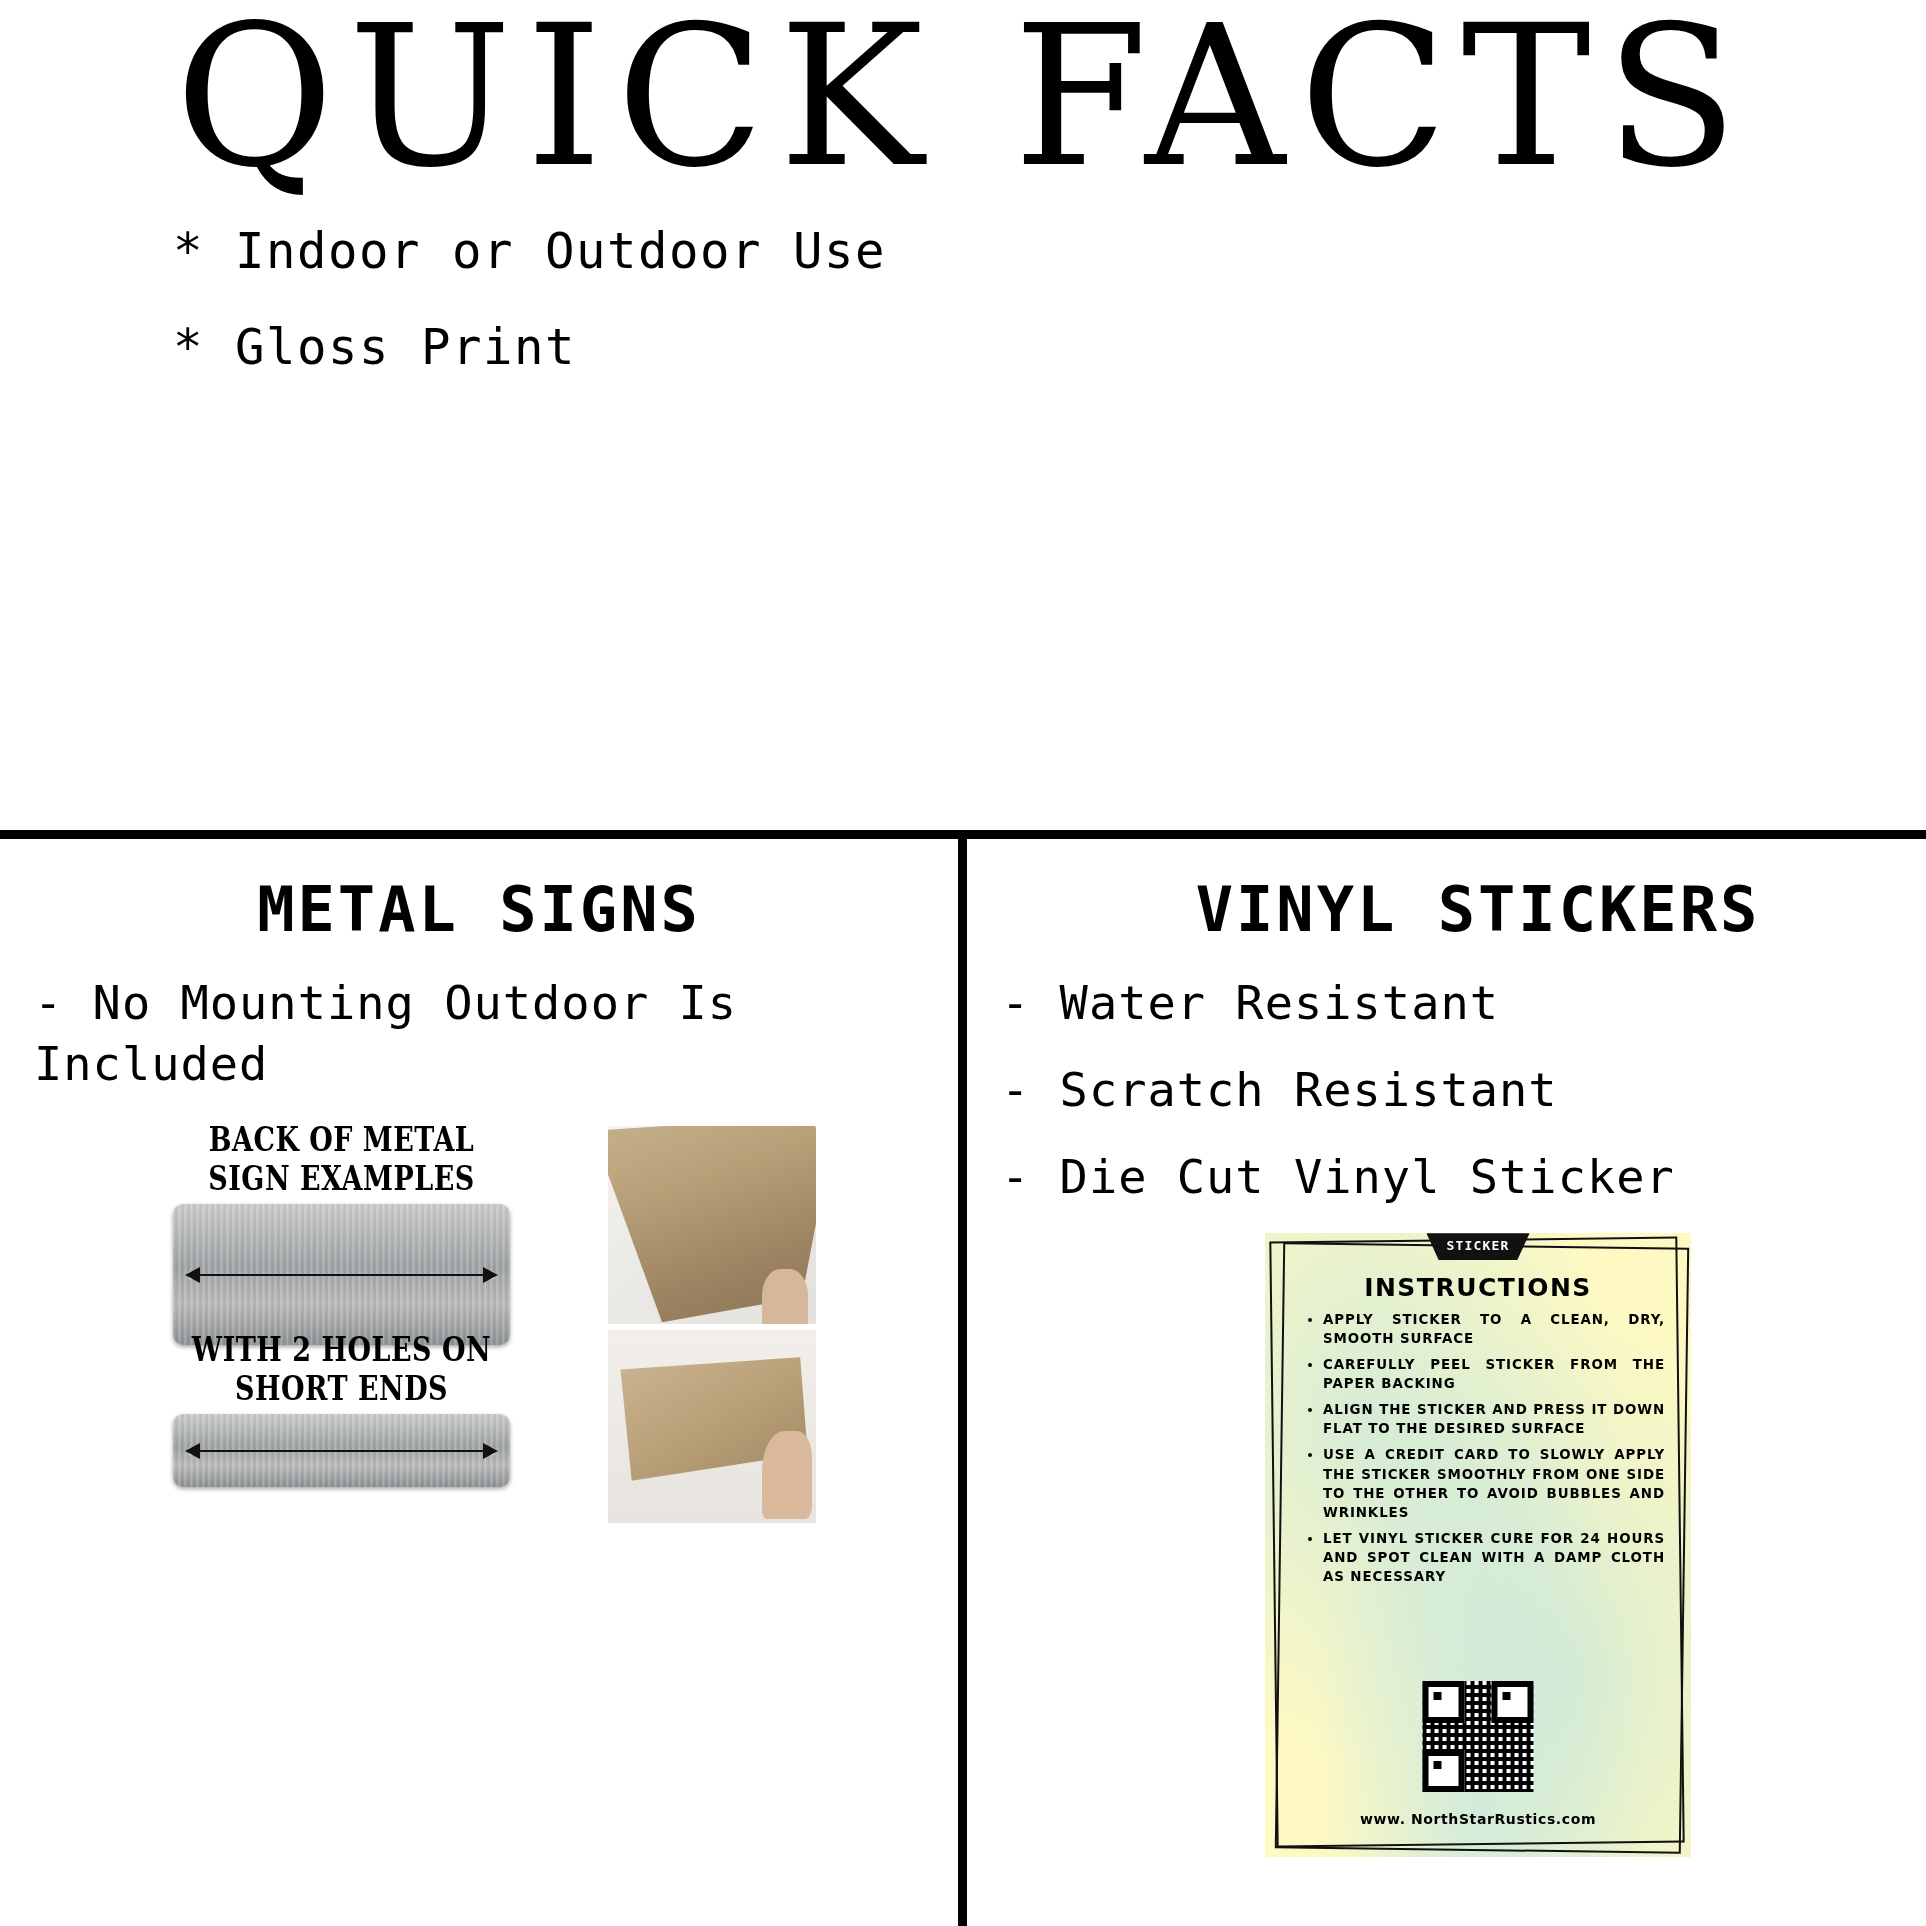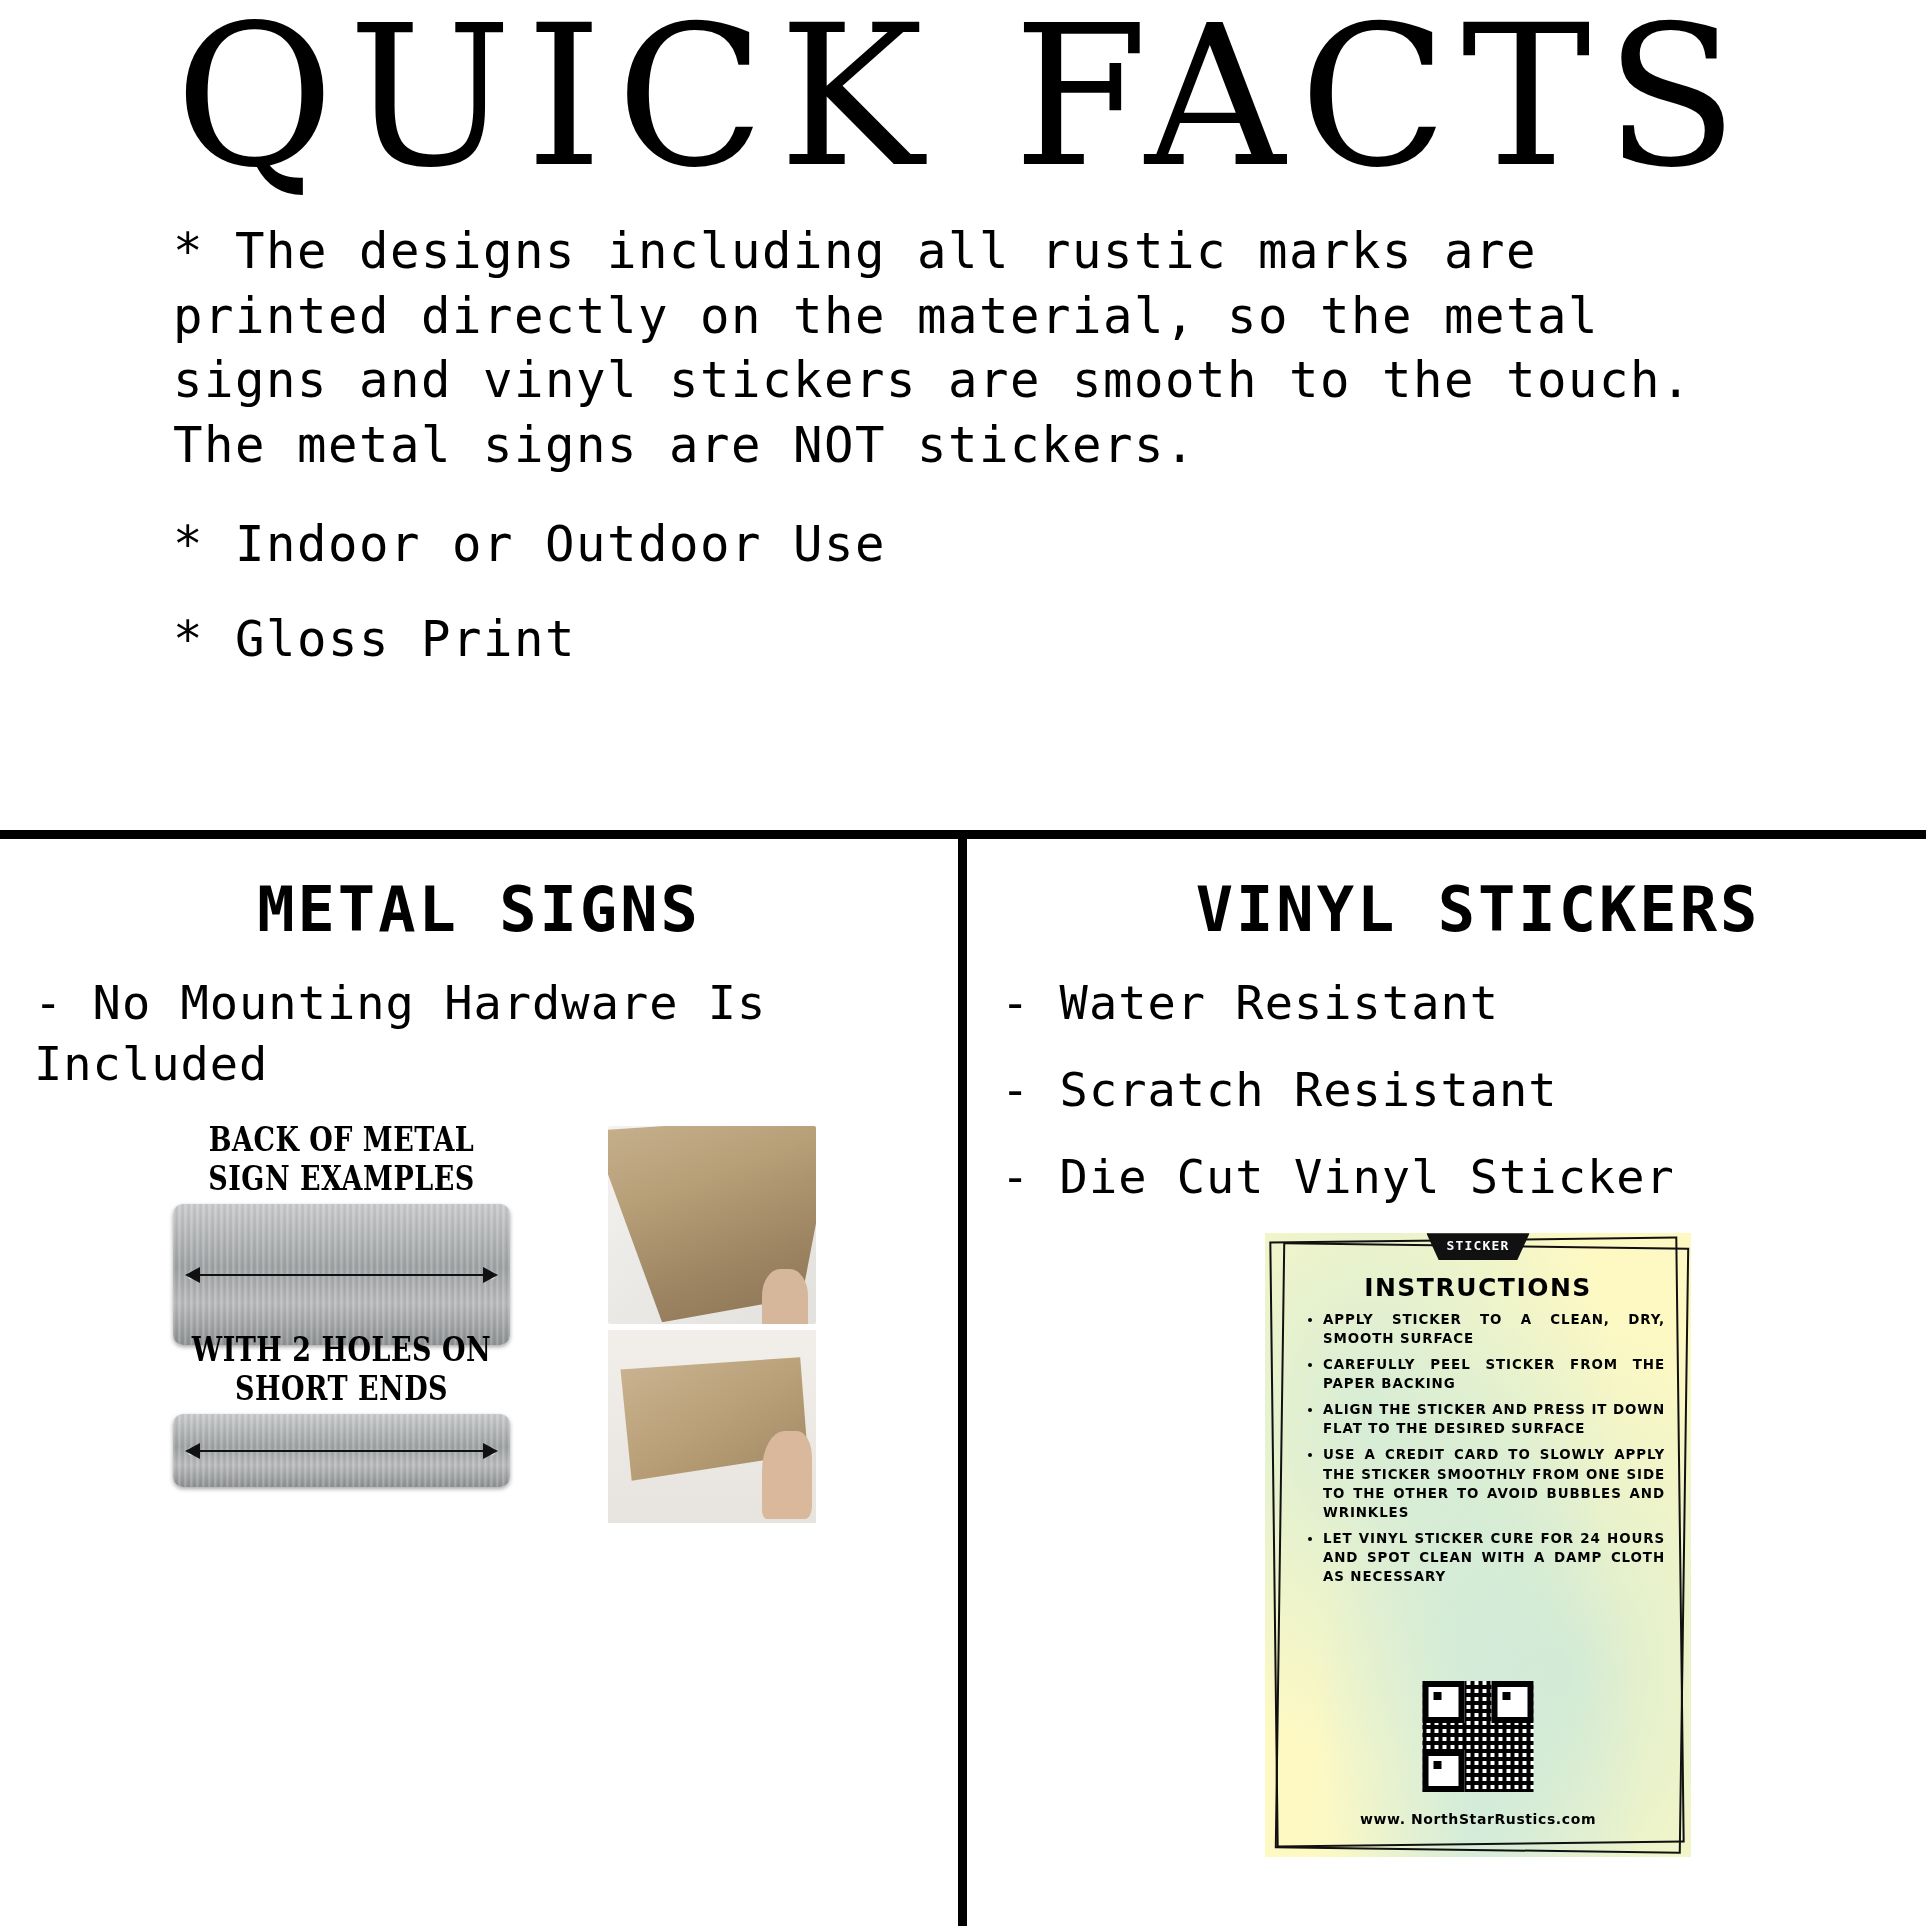--- a/index.html
+++ b/index.html
@@ -337,32 +337,31 @@
     font-size: 14px;
     letter-spacing: 0.6px;
   }
 </style>
 </head>
 <body>
 
 <div class="top-section">
   <h1 class="main-title">QUICK FACTS</h1>
   <div class="facts-block">
-    <p class="fact-para">* The designs including all rustic marks are printed directly on the material, so the metal signs and vinyl stickers are smooth to the touch. The metal signs are NOT stickers.</p>
     <p class="fact-short">* Indoor or Outdoor Use</p>
     <p class="fact-short">* Gloss Print</p>
   </div>
 </div>
 
 <div class="hr-horizontal"></div>
 <div class="v-divider"></div>
 
 <div class="col col-left">
   <h2 class="col-title">METAL SIGNS</h2>
-  <p class="bullet">- No Mounting Hardware Is Included</p>
+  <p class="bullet">- No Mounting Outdoor Is Included</p>
 
   <div class="metal-media">
 
     <div style="position:absolute; left:139px; top:0px; width:337px;">
       <div class="caption">BACK OF METAL SIGN EXAMPLES</div>
       <div class="plate" style="margin-top:22px; width:337px; height:141px;">
         <span class="hole" style="left:14px;"></span>
         <span class="hole" style="right:14px;"></span>
         <span class="arrow"></span>
       </div>

